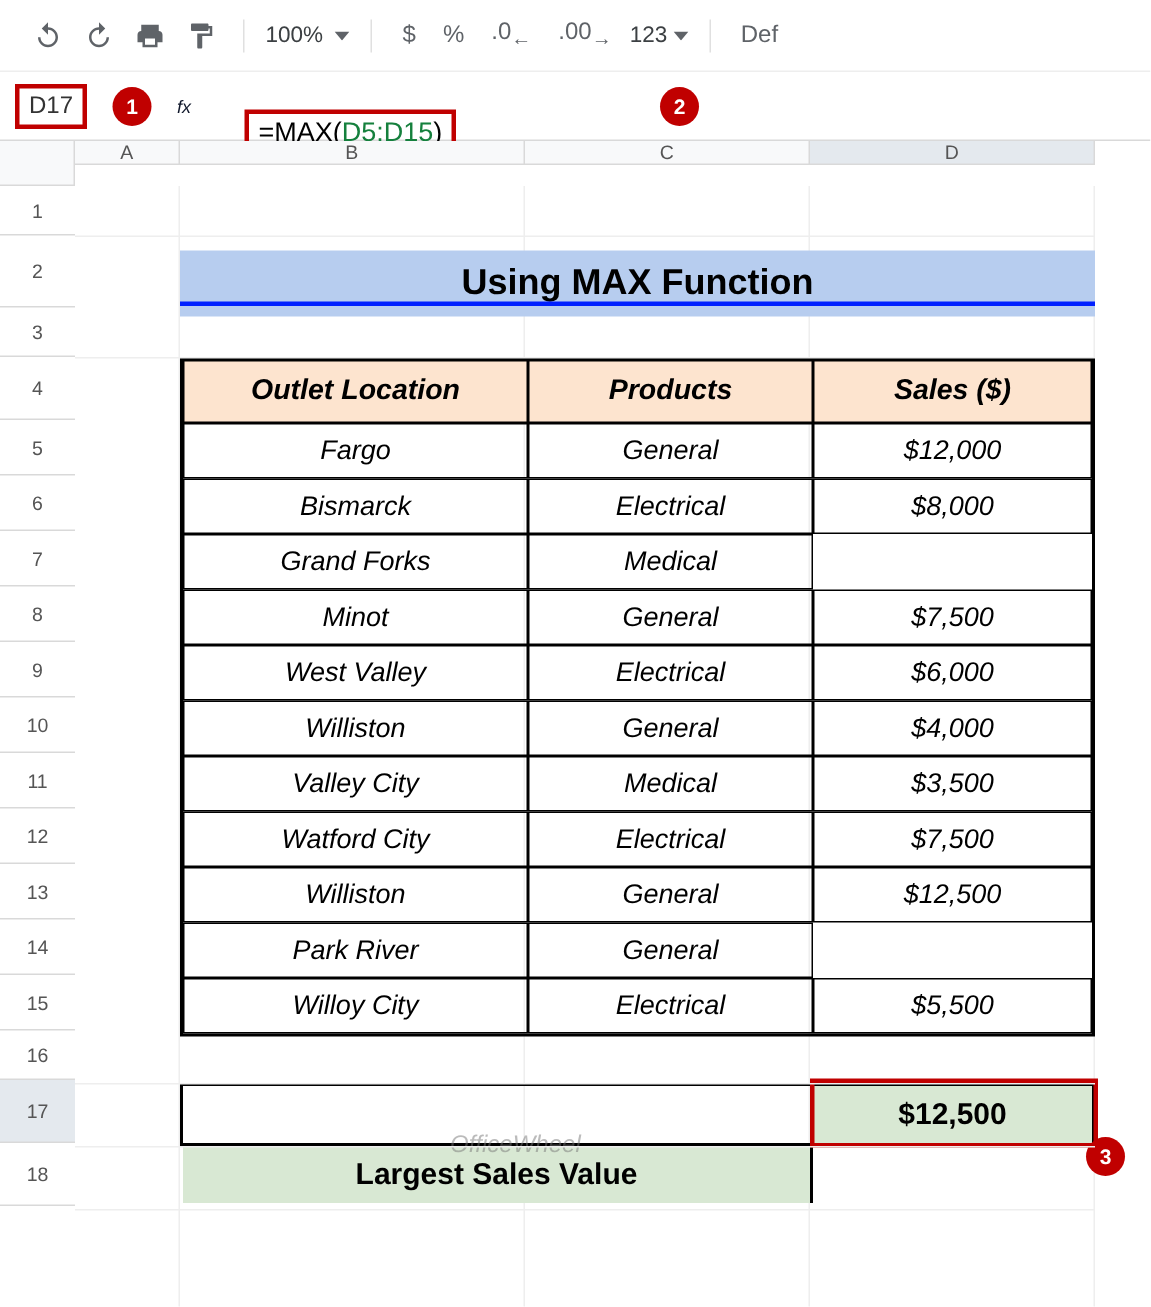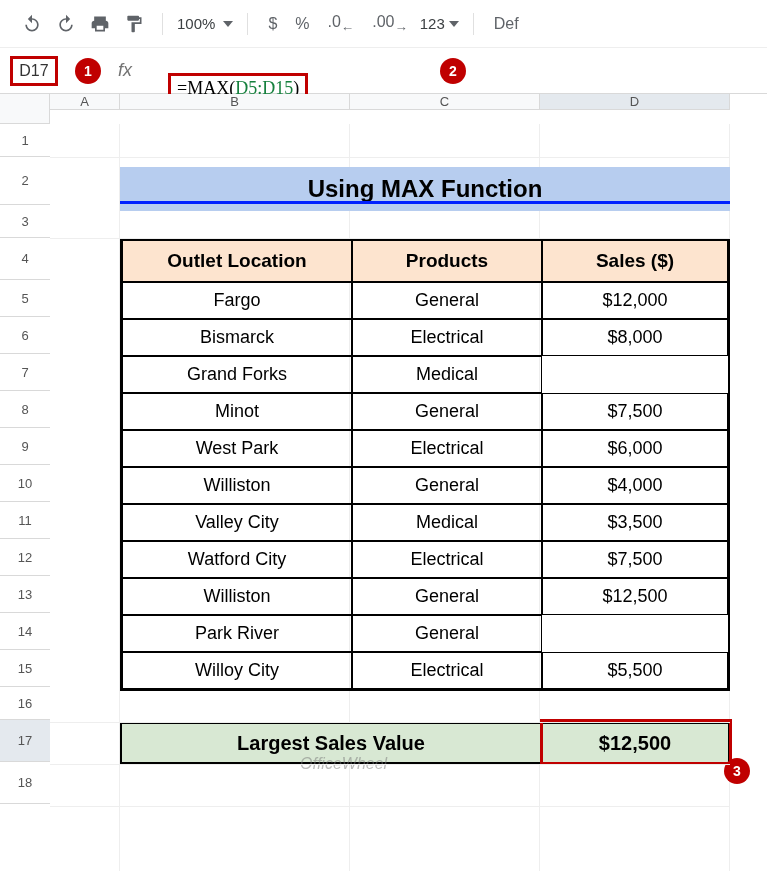--- a/index.html
+++ b/index.html
@@ -7,41 +7,41 @@
   .toolbar { height: 48px; display: flex; align-items: center; padding: 0 18px; gap: 6px; border-bottom: 1px solid #eee; }
   .tool-icon { width: 28px; height: 28px; display: flex; align-items: center; justify-content: center; color: #5f6368; cursor: pointer; }
   .tool-sep { width: 1px; height: 22px; background: #e0e0e0; margin: 0 8px; }
   .zoom { display: flex; align-items: center; gap: 8px; color: #3c4043; font-size: 15px; }
   .fmt-menu { display: flex; align-items: center; gap: 4px; color: #3c4043; font-size: 15px; }
   .toolbar-btn { padding: 4px 6px; color: #5f6368; }
 
   .formula-row { height: 46px; display: flex; align-items: center; padding: 0 6px; border-bottom: 1px solid #d9d9d9; position: relative; }
   .namebox { width: 48px; height: 30px; border: 3px solid #c00000; display: flex; align-items: center; justify-content: center; font-size: 16px; font-family: Arial; color: #333; margin-left: 4px;}
   .dd { color: #5f6368; margin: 0 22px 0 28px; }
-  .fx { font-style: italic; color: #737373; font-size: 18px; margin-right: 36px; }
-  .formula-box { border: 3px solid #c00000; padding: 2px 6px; font-size: 18px; font-family: Liberation Serif, serif; display: flex; align-items: center; height: 32px; margin-top: 36px; }
+  .fx { font-style: italic; color: #0f172a; font-size: 12px; margin-right: 36px; }
+  .formula-box { border: 3px solid #c00000; padding: 2px 6px; font-size: 18px; font-family: Liberation Sans, sans-serif; display: flex; align-items: center; height: 32px; margin-top: 36px; }
   .badge { width: 26px; height: 26px; border-radius: 50%; background: #c00000; color: #fff; display: flex; align-items: center; justify-content: center; font-weight: bold; font-size: 14px; position: absolute; }
   .corner { width: 50px; height: 30px; background: #f8f9fa; border-right: 1px solid #d9d9d9; border-bottom: 1px solid #d9d9d9; }
   .col-h { background: #f8f9fa; border-right: 1px solid #d9d9d9; border-bottom: 1px solid #d9d9d9; display: flex; align-items: center; justify-content: center; font-size: 13px; color: #555; }
   .row-h { border-bottom: 1px solid #d9d9d9; display: flex; align-items: center; justify-content: center; font-size: 13px; color: #555; }
 
   .grid { position: relative; }
   .left-col { position: absolute; left: 0; top: 0; width: 50px; }
   .top-row { position: absolute; left: 0; top: 0; display: flex; }
 
   .title-cell { background: #b7cdef; font-weight: bold; font-size: 24px; display: flex; align-items: center; justify-content: center; border: none; }
   .title-underline { position: absolute; height: 3px; background: #0020ff; }
 
   .data-table { position: absolute; border: 2px solid #000; }
-  .data-row { display: flex; }
+  .data-row { display: flex; font-style: italic; }
   .data-cell { border: 1px solid #000; display: flex; align-items: center; justify-content: center; font-size: 18px; height: 37px; }
   .th { background: #fde4cf; font-weight: bold; font-size: 19px; height: 42px; }
 
   .result-row { position: absolute; display: flex; border: 2px solid #000; }
-  .result-label { background: #d8e8d3; font-weight: bold; font-size: 20px; display: flex; align-items: center; justify-content: center; border-right: 2px solid #000; }
+  .result-label { background: #d8e8d3; font-weight: bold; font-size: 20px; display: flex; align-items: center; justify-content: center; border-right: 2px solid #000; margin-top: 40px; }
   .result-val { background: #d8e8d3; font-weight: bold; font-size: 20px; display: flex; align-items: center; justify-content: center; }
   .result-box { border: 3px solid #c00000; position: absolute; }
 
   .col-h.sel { background: #e4e9ee; }
   .row-h.sel { background: #e4e9ee; }
 
   .watermark { position: absolute; font-size: 16px; color: rgba(120,120,120,0.5); font-style: italic; }
 </style>
 </head>
 <body>
@@ -163,21 +163,21 @@
     <div class="data-row">
         <div class="data-cell" style="width:230px">Grand Forks</div>
         <div class="data-cell" style="width:190px">Medical</div>
       </div>
     <div class="data-row">
         <div class="data-cell" style="width:230px">Minot</div>
         <div class="data-cell" style="width:190px">General</div>
         <div class="data-cell" style="width:186px">$7,500</div>
       </div>
     <div class="data-row">
-        <div class="data-cell" style="width:230px">West Park</div>
+        <div class="data-cell" style="width:230px">West Valley</div>
         <div class="data-cell" style="width:190px">Electrical</div>
         <div class="data-cell" style="width:186px">$6,000</div>
       </div>
     <div class="data-row">
         <div class="data-cell" style="width:230px">Williston</div>
         <div class="data-cell" style="width:190px">General</div>
         <div class="data-cell" style="width:186px">$4,000</div>
       </div>
     <div class="data-row">
         <div class="data-cell" style="width:230px">Valley City</div>

